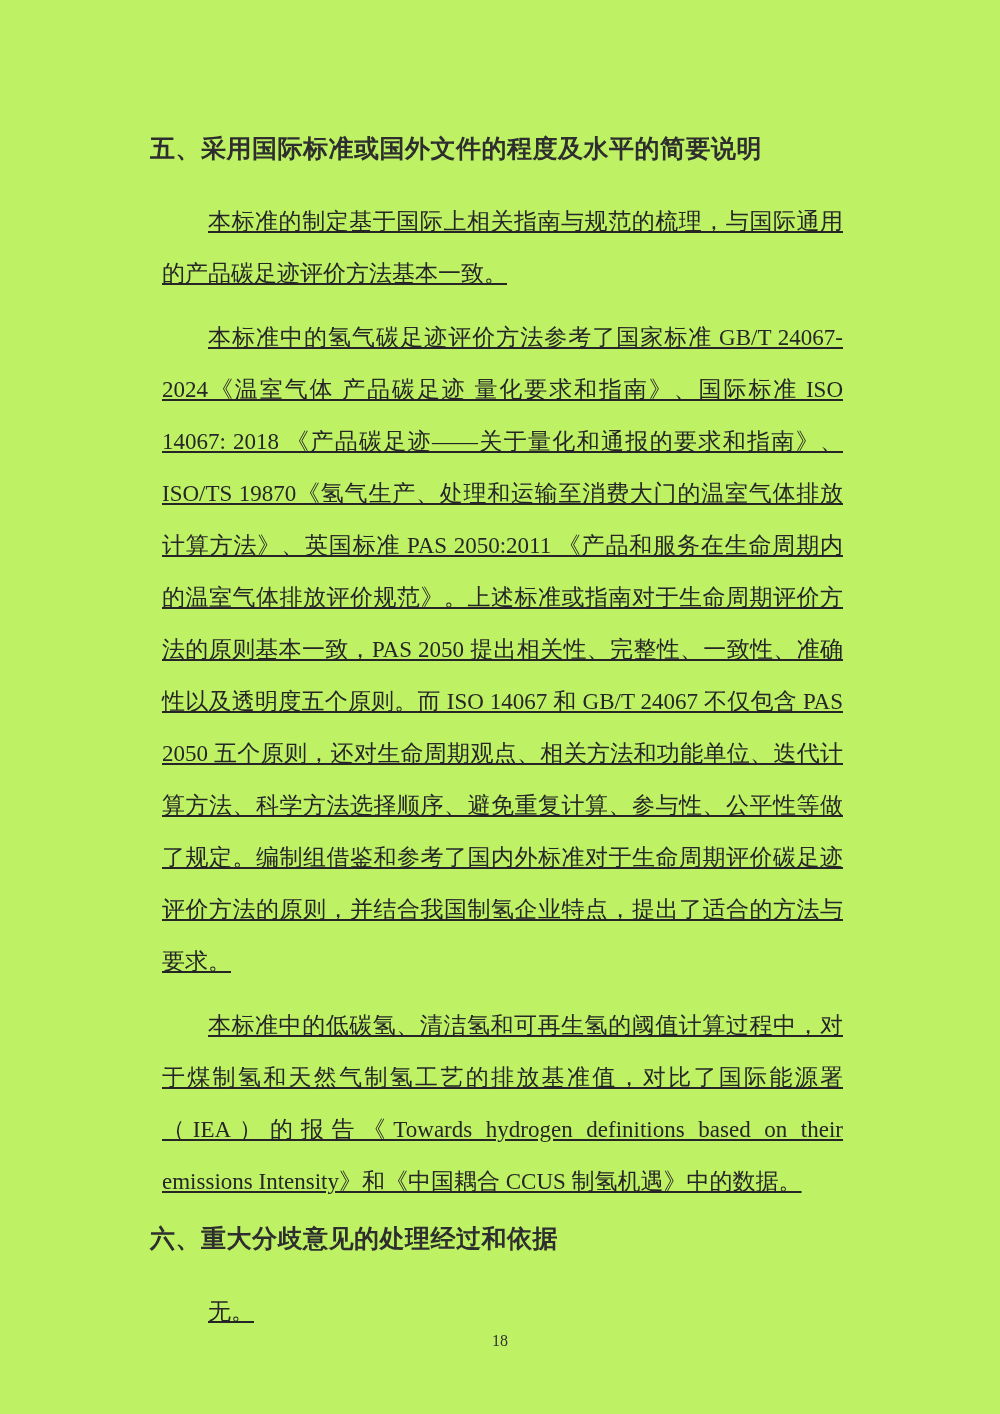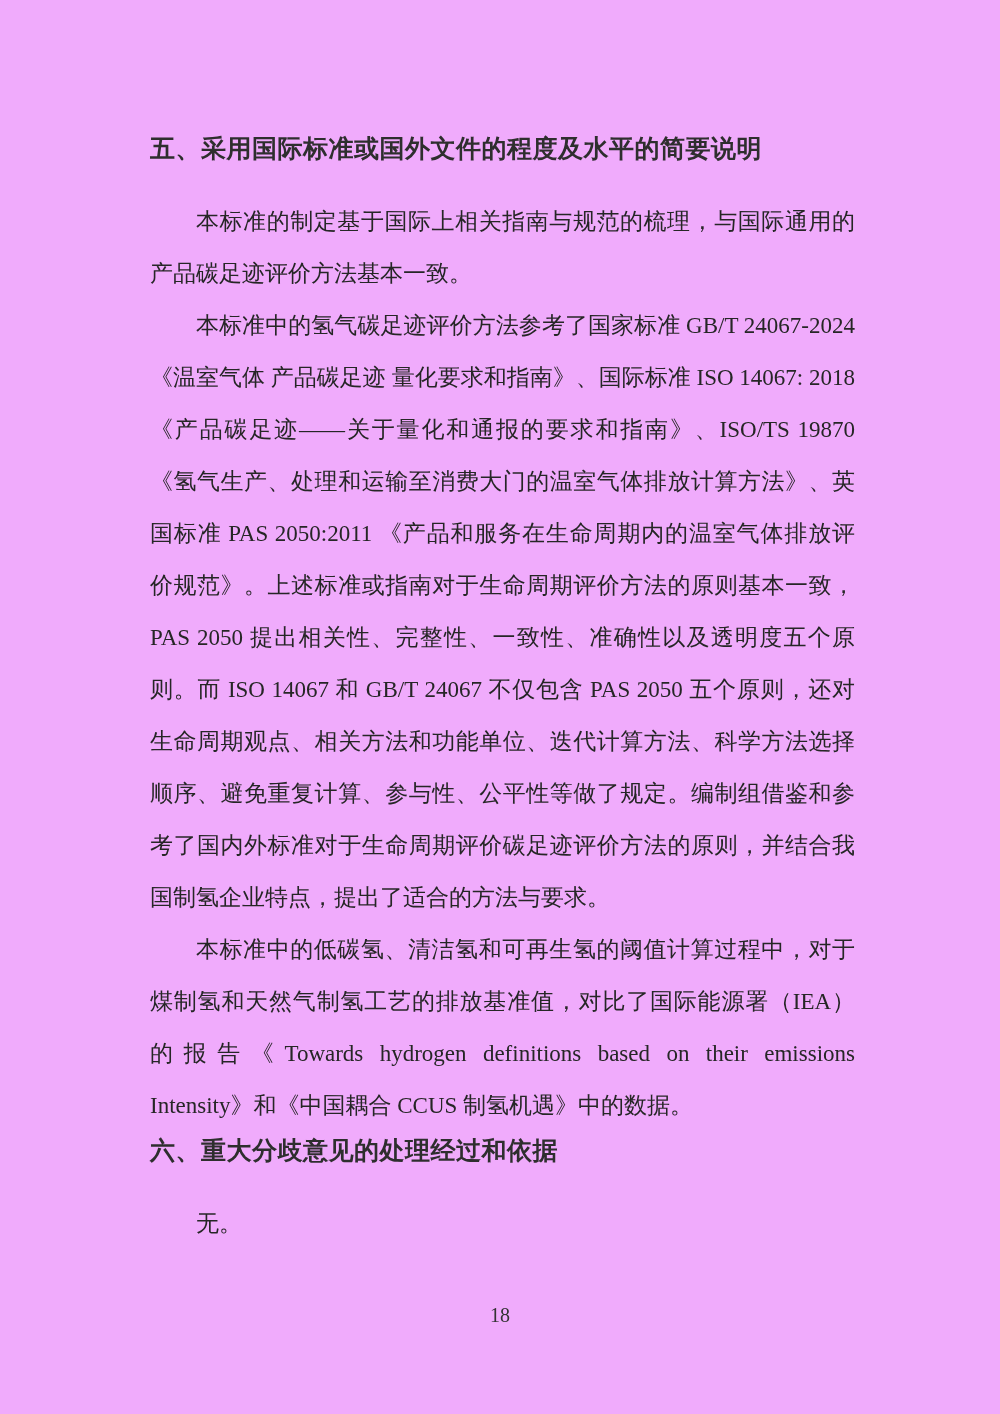--- a/index.html
+++ b/index.html
@@ -5,21 +5,21 @@
   html, body {
     margin: 0;
     padding: 0;
     background: #ffffff;
   }
   .doc-page {
     position: relative;
     width: 1000px;
     height: 1414px;
     margin: 0 auto;
-    background: #f0abfc;
+    background: #bef264;
     box-sizing: border-box;
     padding: 130px 145px 0 150px;
     color: #262626;
     overflow: hidden;
   }
   .section-heading {
     font-family: "Liberation Sans", "DejaVu Sans", sans-serif;
     font-weight: 700;
     font-size: 25px;
     line-height: 36px;
@@ -28,34 +28,35 @@
     letter-spacing: 0.5px;
   }
   .section-heading.second {
   }
   .body-para {
     font-family: "Liberation Serif", "DejaVu Serif", serif;
     font-size: 23px;
     line-height: 52px;
     text-align: justify;
     text-indent: 2em;
-    margin: 0;
+    margin: 12px;
     color: #262626;
+    text-decoration: underline;
   }
   .body-para.spaced-top {
     margin-top: 28px;
   }
   .page-number {
     position: absolute;
-    top: 1304px;
+    top: 1332px;
     left: 0;
     width: 100%;
     text-align: center;
     font-family: "Liberation Serif", "DejaVu Serif", serif;
-    font-size: 20px;
+    font-size: 16px;
     color: #333333;
   }
 </style>
 </head>
 <body>
 
 <div class="doc-page">
 
   <h2 class="section-heading">五、采用国际标准或国外文件的程度及水平的简要说明</h2>
 

